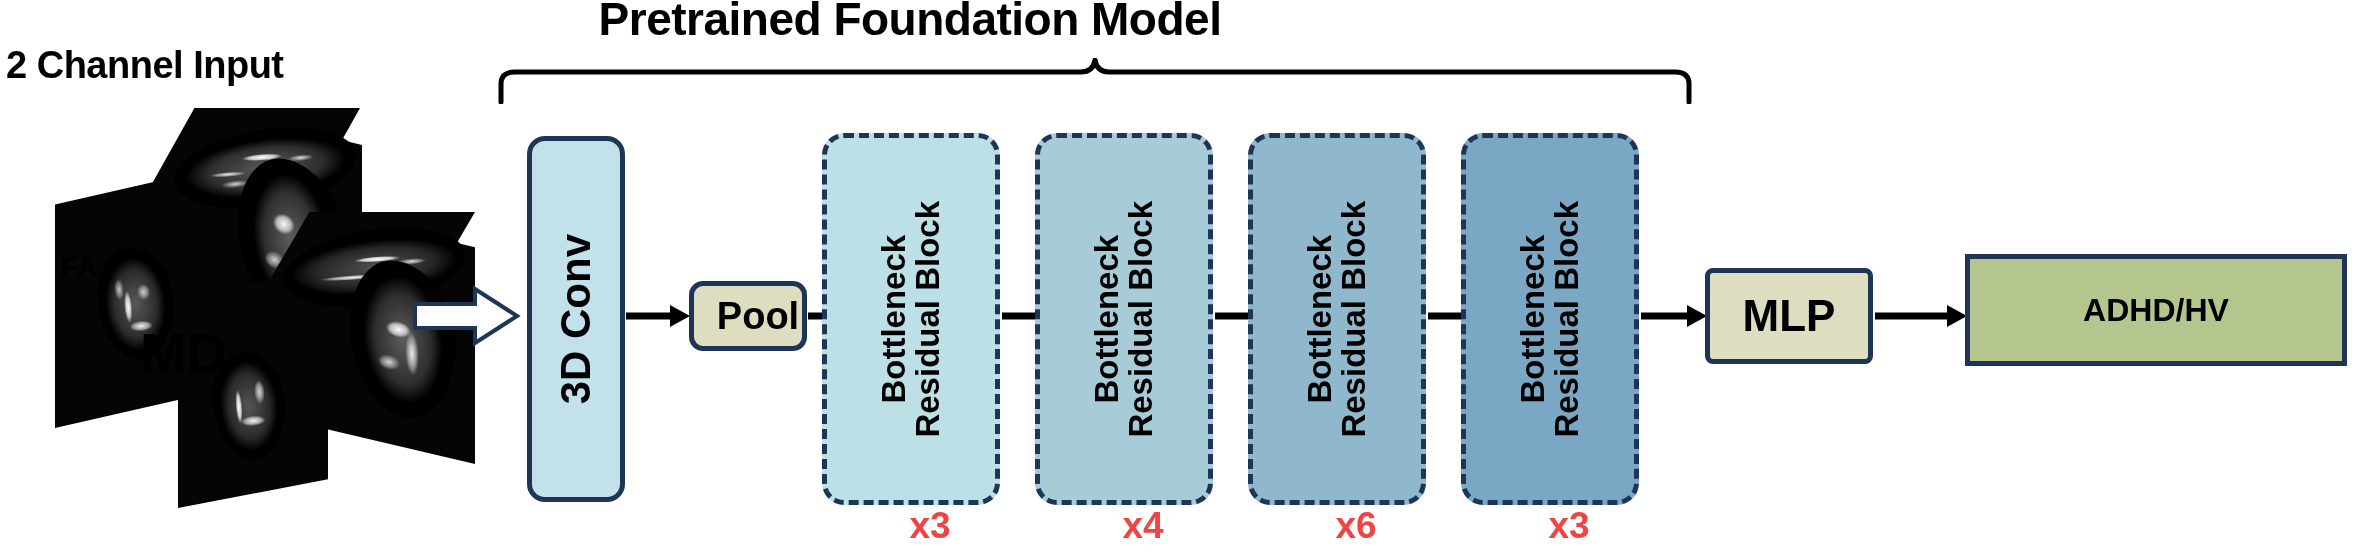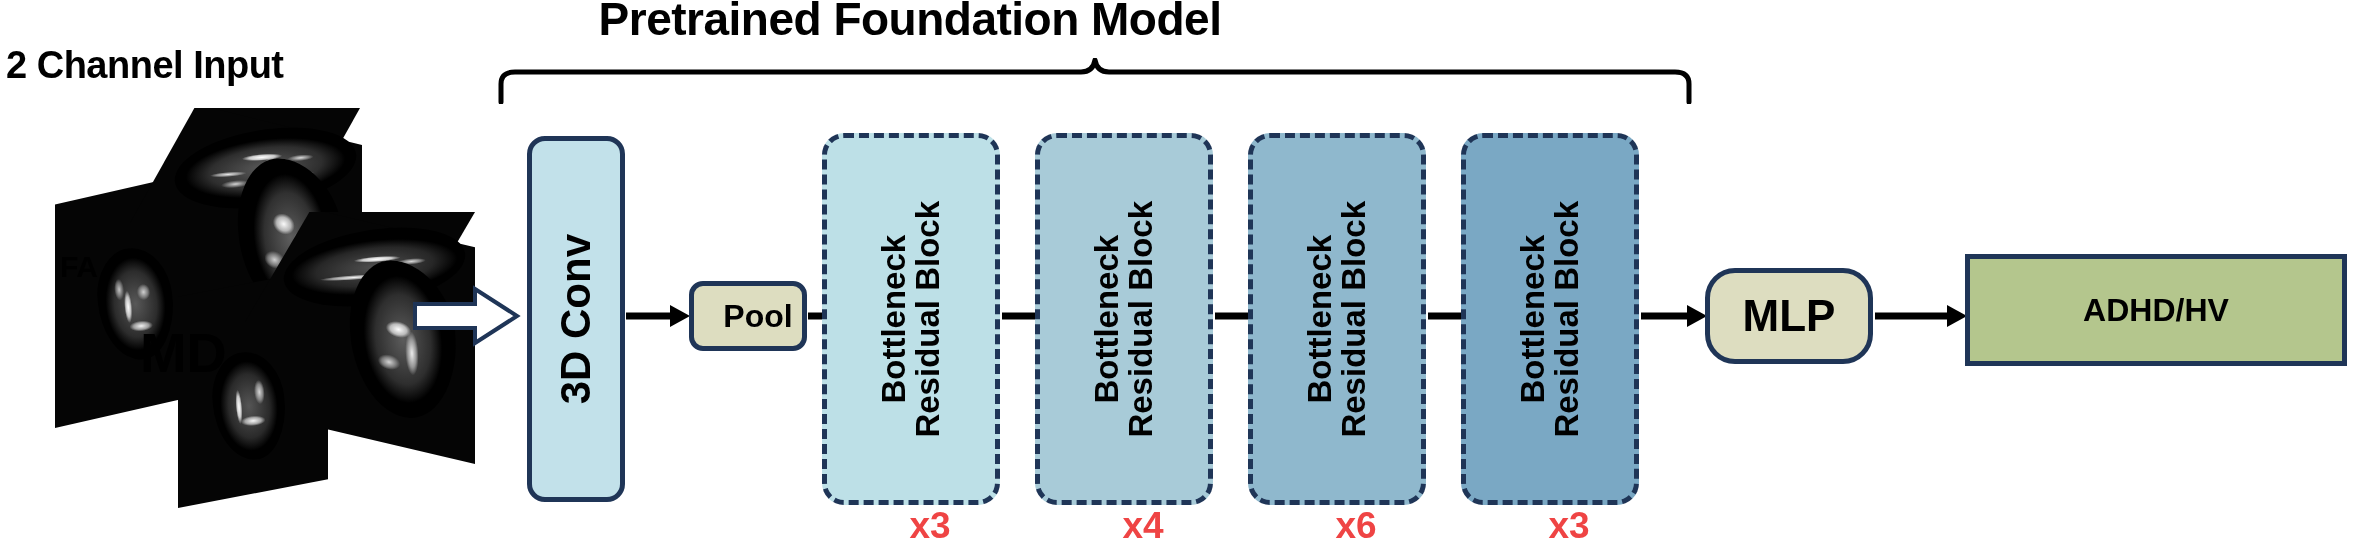--- a/index.html
+++ b/index.html
@@ -133,21 +133,21 @@
     width: 98px; height: 366px;
     background: #c2e1ea;
     border-radius: 18px;
     font-size: 42px;
   }
   #box-pool {
     left: 689px; top: 281px;
     width: 118px; height: 70px;
     background: #ddddc0;
     border-radius: 14px;
-    font-size: 32px;
+    font-size: 38px;
     padding-left: 20px;
   }
   .block {
     position: absolute;
     box-sizing: border-box;
     border: 5px dashed #1f3557;
     border-radius: 22px;
     display: flex;
     align-items: center;
     justify-content: center;
@@ -166,21 +166,21 @@
     font-size: 37px;
     font-weight: bold;
     color: #ef4444;
     text-align: center;
     width: 80px;
   }
   #box-mlp {
     left: 1705px; top: 268px;
     width: 168px; height: 96px;
     background: #ddddc0;
-    border-radius: 30px;
+    border-radius: 8px;
     font-size: 44px;
   }
   #box-output {
     left: 1965px; top: 254px;
     width: 382px; height: 112px;
     background: #b4c68d;
     border-radius: 0px;
     font-size: 32px;
   }
 

